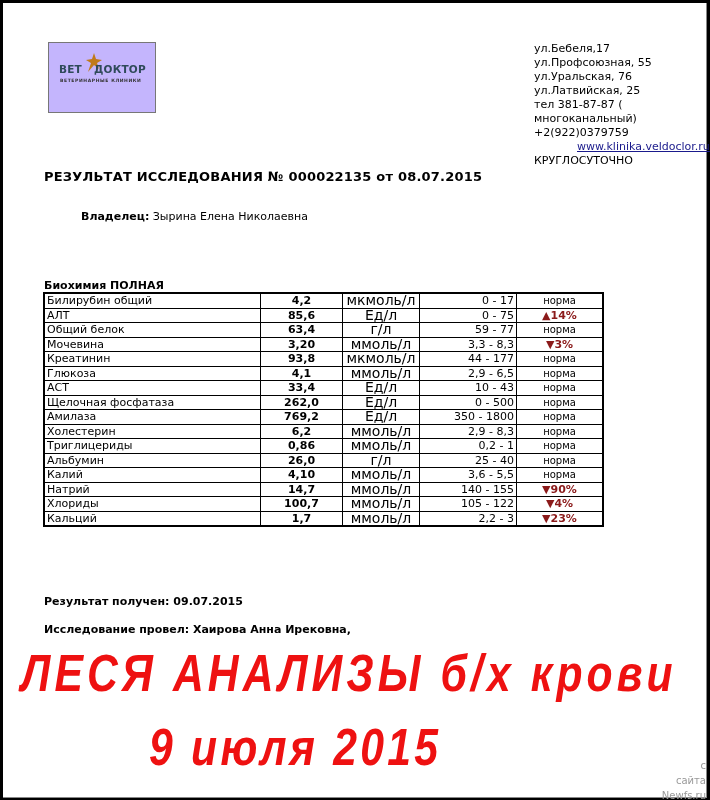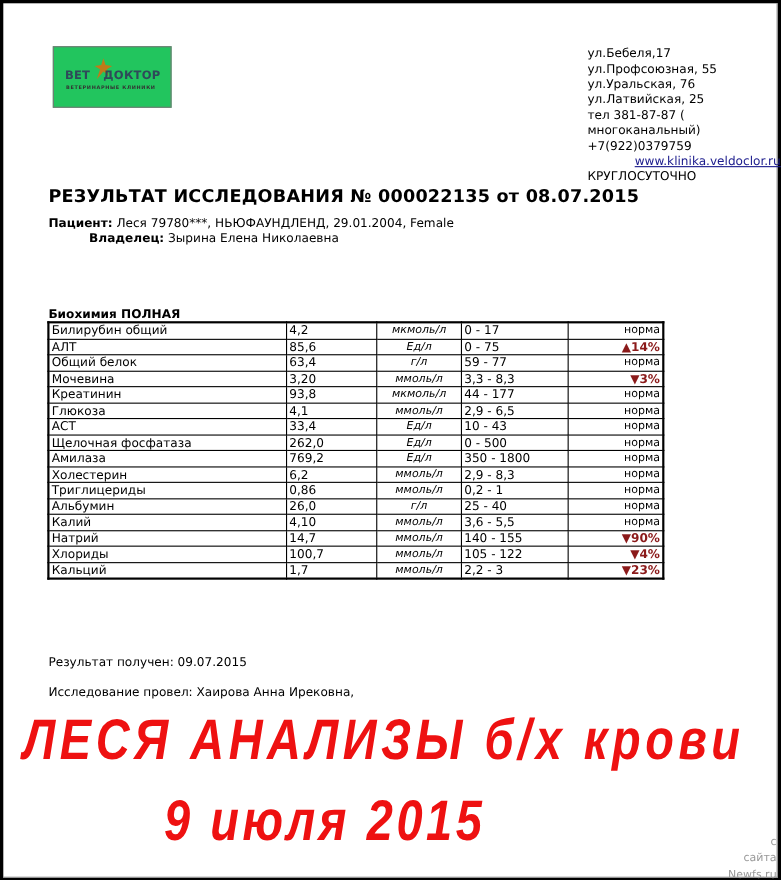--- a/index.html
+++ b/index.html
@@ -5,69 +5,69 @@
     html, body { margin: 0; padding: 0; }
     body {
       width: 710px; height: 800px; background: #000; position: relative; overflow: hidden;
       font-family: "DejaVu Sans", sans-serif;
     }
     .page {
       position: absolute; left: 3px; top: 3px; width: 703px; height: 794px;
       background: #fff; border-right: 1px solid #888; border-bottom: 1px solid #888;
     }
     .logo {
-      position: absolute; left: 45px; top: 39px; width: 108px; height: 56px;
-      border: 1px solid #777; background: #22c55e; box-sizing: border-box;
+      position: absolute; left: 45px; top: 39px; width: 108px; height: 71px;
+      border: 1px solid #777; background: #c4b5fd; box-sizing: border-box;
     }
     .logo-main {
       position: absolute; left: 10px; top: 20px; font-weight: bold; font-size: 10.5px;
       color: #2f4a5a; letter-spacing: 0.2px; white-space: nowrap;
     }
     .logo-main .gap { display: inline-block; width: 12px; }
     .logo-star {
       position: absolute; left: 37px; top: 10px; width: 16px; height: 20px;
     }
     .logo-sub {
       position: absolute; left: 11px; top: 35px; font-size: 4.5px; font-weight: bold;
       color: #333; letter-spacing: 0.6px; white-space: nowrap;
     }
     .address {
       position: absolute; left: 531px; top: 39px; font-size: 11px; line-height: 14px;
       color: #000; width: 170px;
     }
     .address div { white-space: nowrap; }
     .address .link { color: #1a1a8c; text-decoration: underline; margin-left: 43px; }
     .title {
-      position: absolute; left: 41px; top: 166px; font-size: 16px; font-weight: bold; color: #000;
+      position: absolute; left: 41px; top: 166px; font-size: 13px; font-weight: bold; color: #000;
       letter-spacing: 0.2px; white-space: nowrap;
     }
     .patient, .owner {
       position: absolute; left: 41px; font-size: 11px; color: #000; white-space: nowrap;
     }
     .patient { top: 193px; }
     .owner { top: 207px; margin-left: 37px; }
     .patient b, .owner b { font-weight: bold; }
     .section-title {
       position: absolute; left: 41px; top: 276px; font-size: 11px; font-weight: bold; color: #000;
     }
     table.bio {
       position: absolute; left: 40px; top: 289px; border-collapse: collapse;
       font-size: 11px; color: #000; border: 2px solid #000;
     }
     table.bio td {
       border: 1px solid #000; height: 13.5px; padding: 0 2px; line-height: 13px; white-space: nowrap;
     }
     table.bio td.name { width: 211px; text-align: left; margin-top: 28px; }
-    table.bio td.val { width: 77px; text-align: left; font-weight: normal; }
-    table.bio td.unit { width: 72px; text-align: center; font-size: 10px; font-style: italic; }
-    table.bio td.range { width: 92px; text-align: left; margin-top: 26px; }
-    table.bio td.status { width: 81px; text-align: right; font-size: 10px; }
+    table.bio td.val { width: 77px; text-align: center; font-weight: bold; }
+    table.bio td.unit { width: 72px; text-align: center; font-size: 14px; }
+    table.bio td.range { width: 92px; text-align: right; margin-top: 26px; }
+    table.bio td.status { width: 81px; text-align: center; font-size: 10px; }
     table.bio td.status.abn { color: #8b1a1a; font-weight: bold; font-size: 11px; }
     .received, .performed {
-      position: absolute; left: 41px; font-size: 11px; color: #000; white-space: nowrap;
+      position: absolute; left: 41px; font-size: 11px; color: #000; white-space: nowrap; font-weight: bold;
     }
     .received { top: 592px; }
     .performed { top: 620px; }
     .overlay1, .overlay2 {
       position: absolute; color: #ee1111; font-family: "Liberation Sans", sans-serif;
       font-weight: bold; font-style: italic; white-space: nowrap;
       transform-origin: left top;
     }
     .overlay1 { left: 18px; top: 640px; font-size: 52px; letter-spacing: 5px; transform: scaleX(0.82); }
     .overlay2 { left: 146px; top: 714px; font-size: 52px; letter-spacing: 4px; transform: scaleX(0.82); }
@@ -91,31 +91,27 @@
     <div class="logo-sub">ВЕТЕРИНАРНЫЕ КЛИНИКИ</div>
   </div>
 
   <div class="address">
     <div>ул.Бебеля,17</div>
     <div>ул.Профсоюзная, 55</div>
     <div>ул.Уральская, 76</div>
     <div>ул.Латвийская, 25</div>
     <div>тел 381-87-87 (</div>
     <div>многоканальный)</div>
-    <div>+7(922)0379759</div>
+    <div>+2(922)0379759</div>
     <div class="link">www.klinika.veldoclor.ru</div>
     <div>КРУГЛОСУТОЧНО</div>
   </div>
 
   <div class="title">РЕЗУЛЬТАТ ИССЛЕДОВАНИЯ № 000022135 от 08.07.2015</div>
 
-  <div class="patient">
-    <b>Пациент:</b>
-    <span>Леся 79780***, НЬЮФАУНДЛЕНД, 29.01.2004, Female</span>
-  </div>
   <div class="owner">
     <b>Владелец:</b>
     <span>Зырина Елена Николаевна</span>
   </div>
 
   <div class="section-title">Биохимия ПОЛНАЯ</div>
 
   <table class="bio">
     <tbody id="bio-body">
         <tr>

